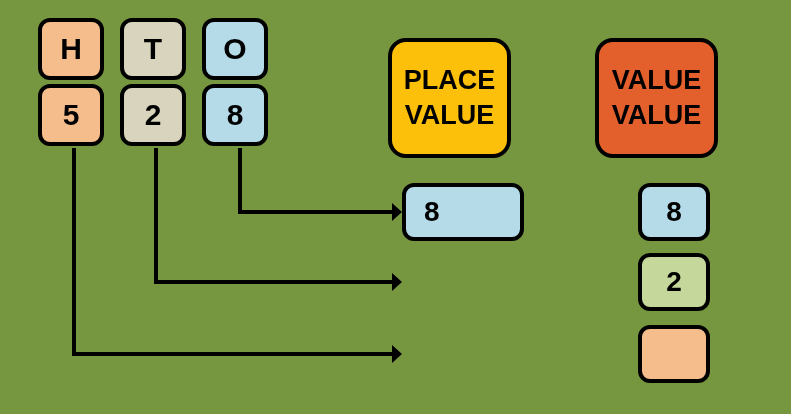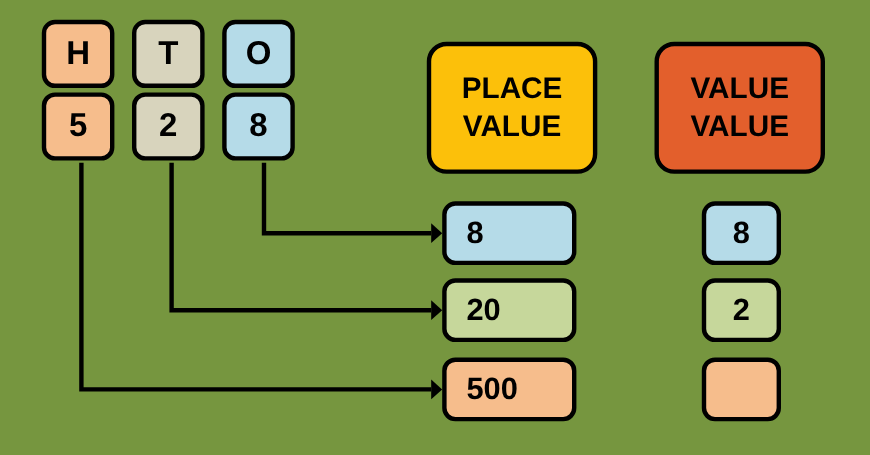--- a/index.html
+++ b/index.html
@@ -41,21 +41,21 @@
   .head-h { left: 38px;  top: 18px; background: #f6bd8c; }
   .head-t { left: 120px; top: 18px; background: #d8d4bd; }
   .head-o { left: 202px; top: 18px; background: #b5dbe8; }
 
   .num-5 { left: 38px;  top: 84px; background: #f6bd8c; }
   .num-2 { left: 120px; top: 84px; background: #d8d4bd; }
   .num-8 { left: 202px; top: 84px; background: #b5dbe8; }
 
   
   .section-header {
-    width: 155px;
+    width: 123px;
     height: 120px;
     flex-direction: column;
     justify-content: center;
     align-items: center;
     font-size: 27px;
     border-radius: 18px;
     text-align: left;
   }
   .section-header span { display: block; }
   .section-header span + span { margin-top: 8px; }
@@ -131,20 +131,18 @@
   <div class="box section-header hdr-place">
     <span>PLACE</span>
     <span>VALUE</span>
   </div>
   <div class="box section-header hdr-face">
     <span>VALUE</span>
     <span>VALUE</span>
   </div>
 
   <div class="box pv-box pv-1">8</div>
-  <div class="box pv-box pv-2">20</div>
-  <div class="box pv-box pv-3">500</div>
 
   <div class="box fv-box fv-1">8</div>
   <div class="box fv-box fv-2">2</div>
   <div class="box fv-box fv-3"></div>
 
 </div>
 
 </body></html>

